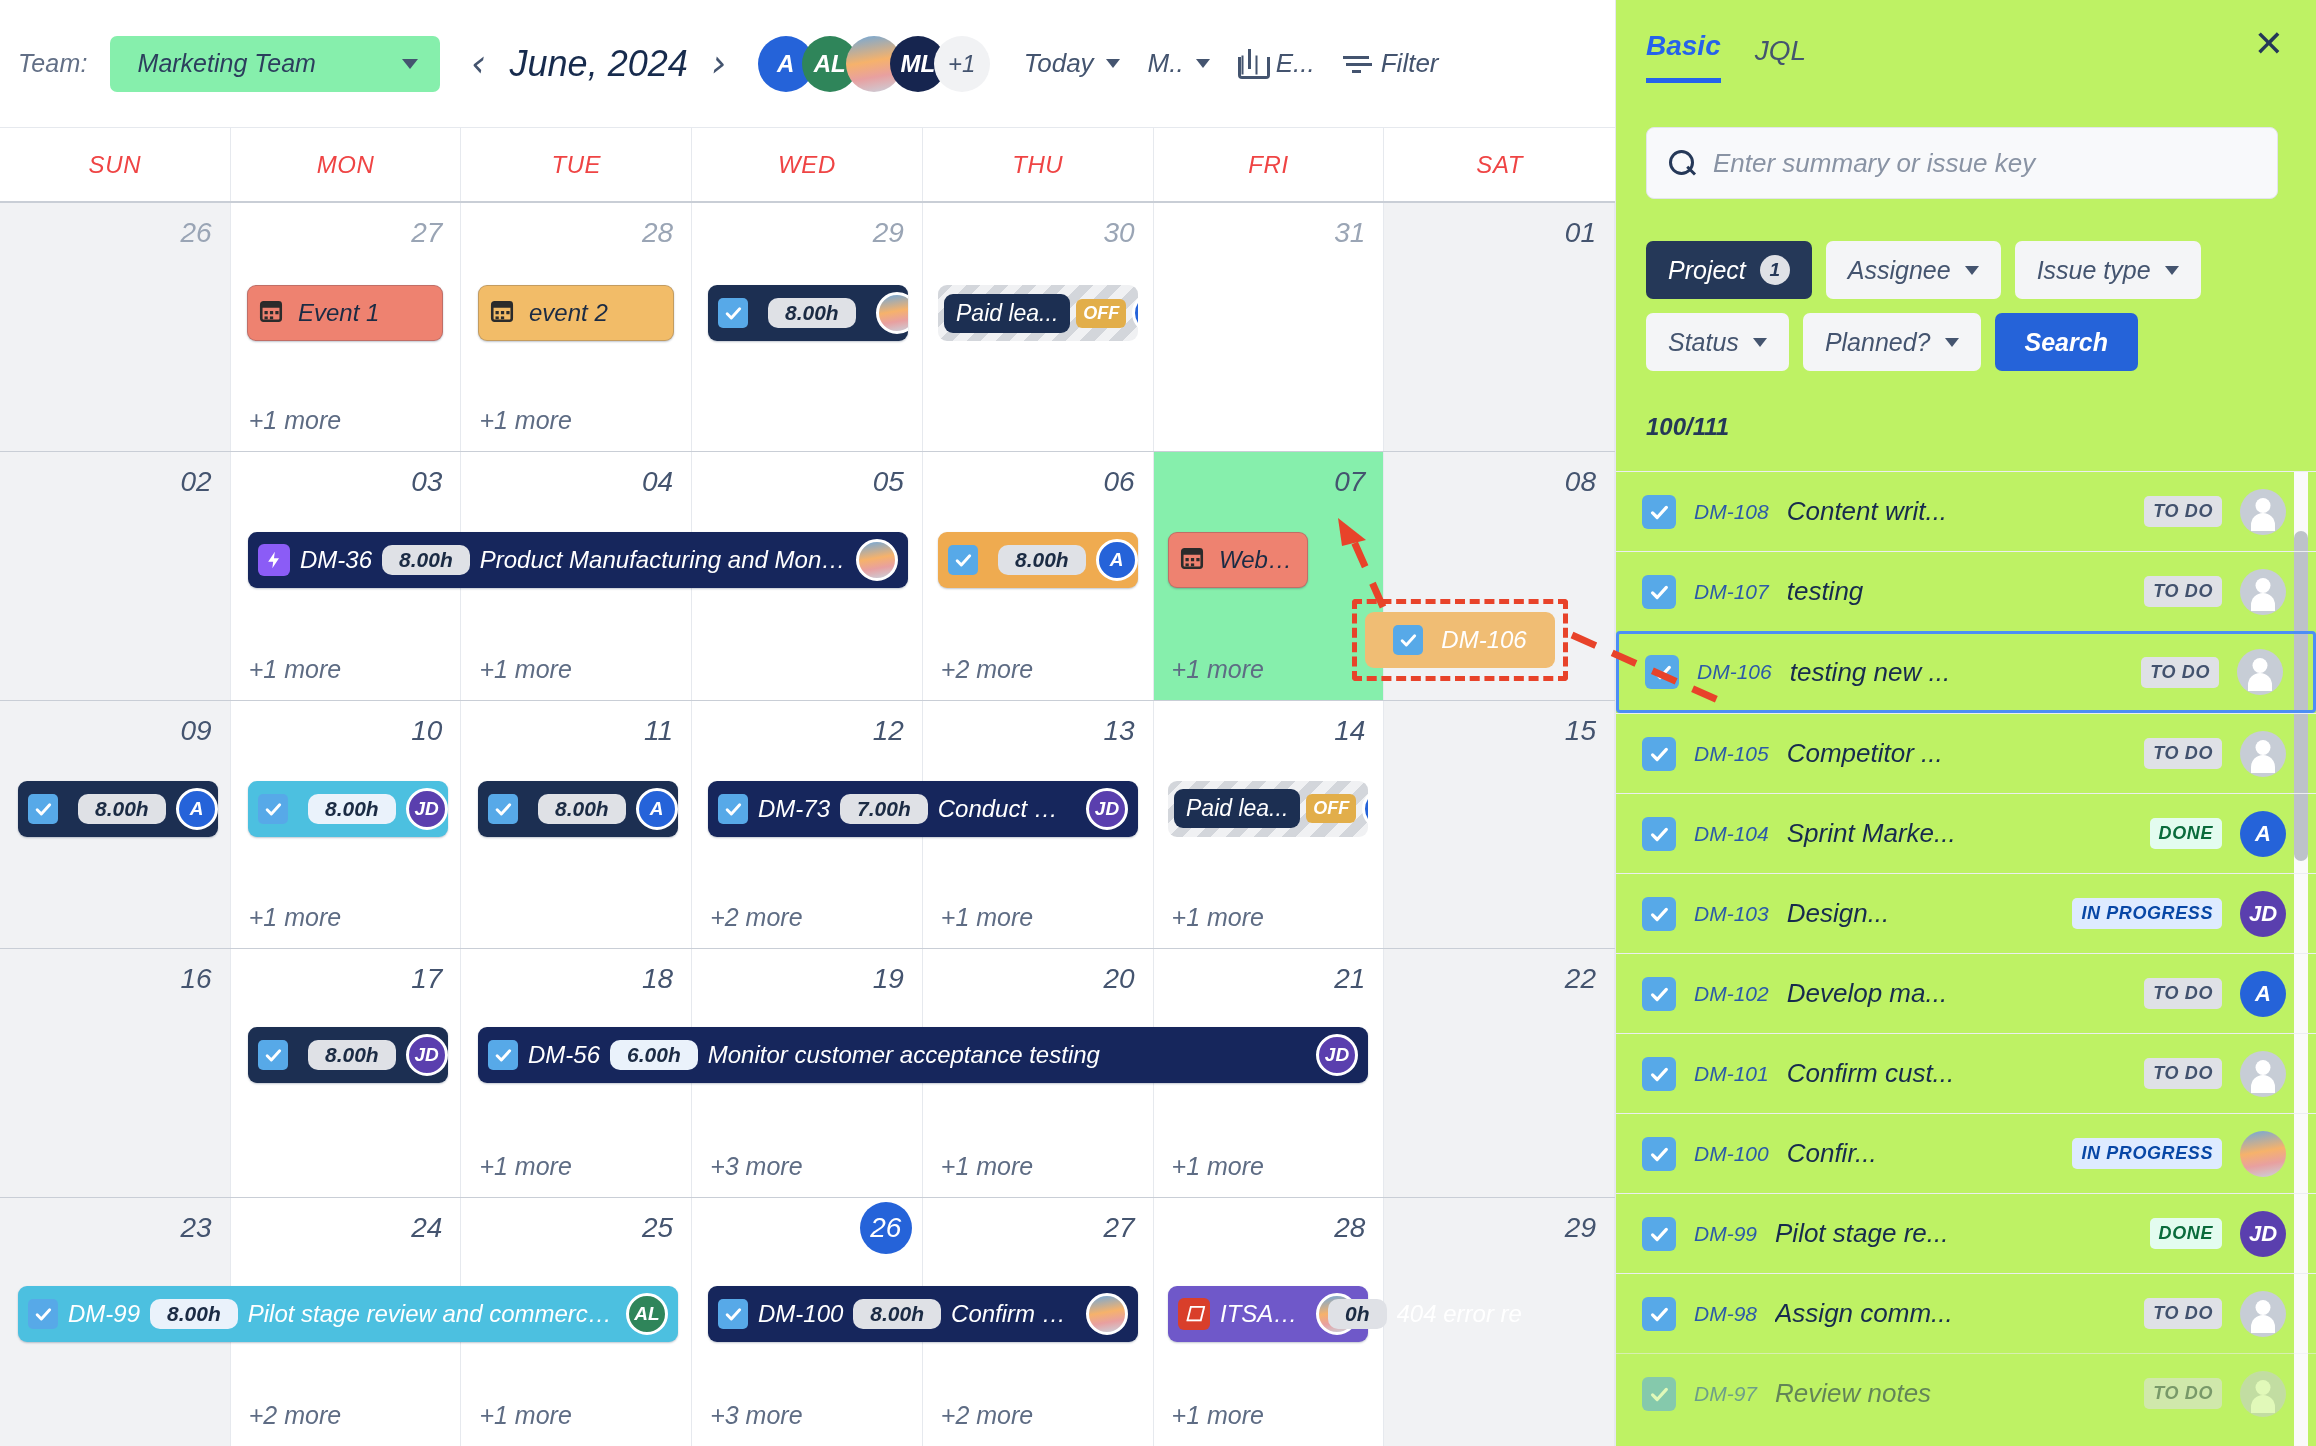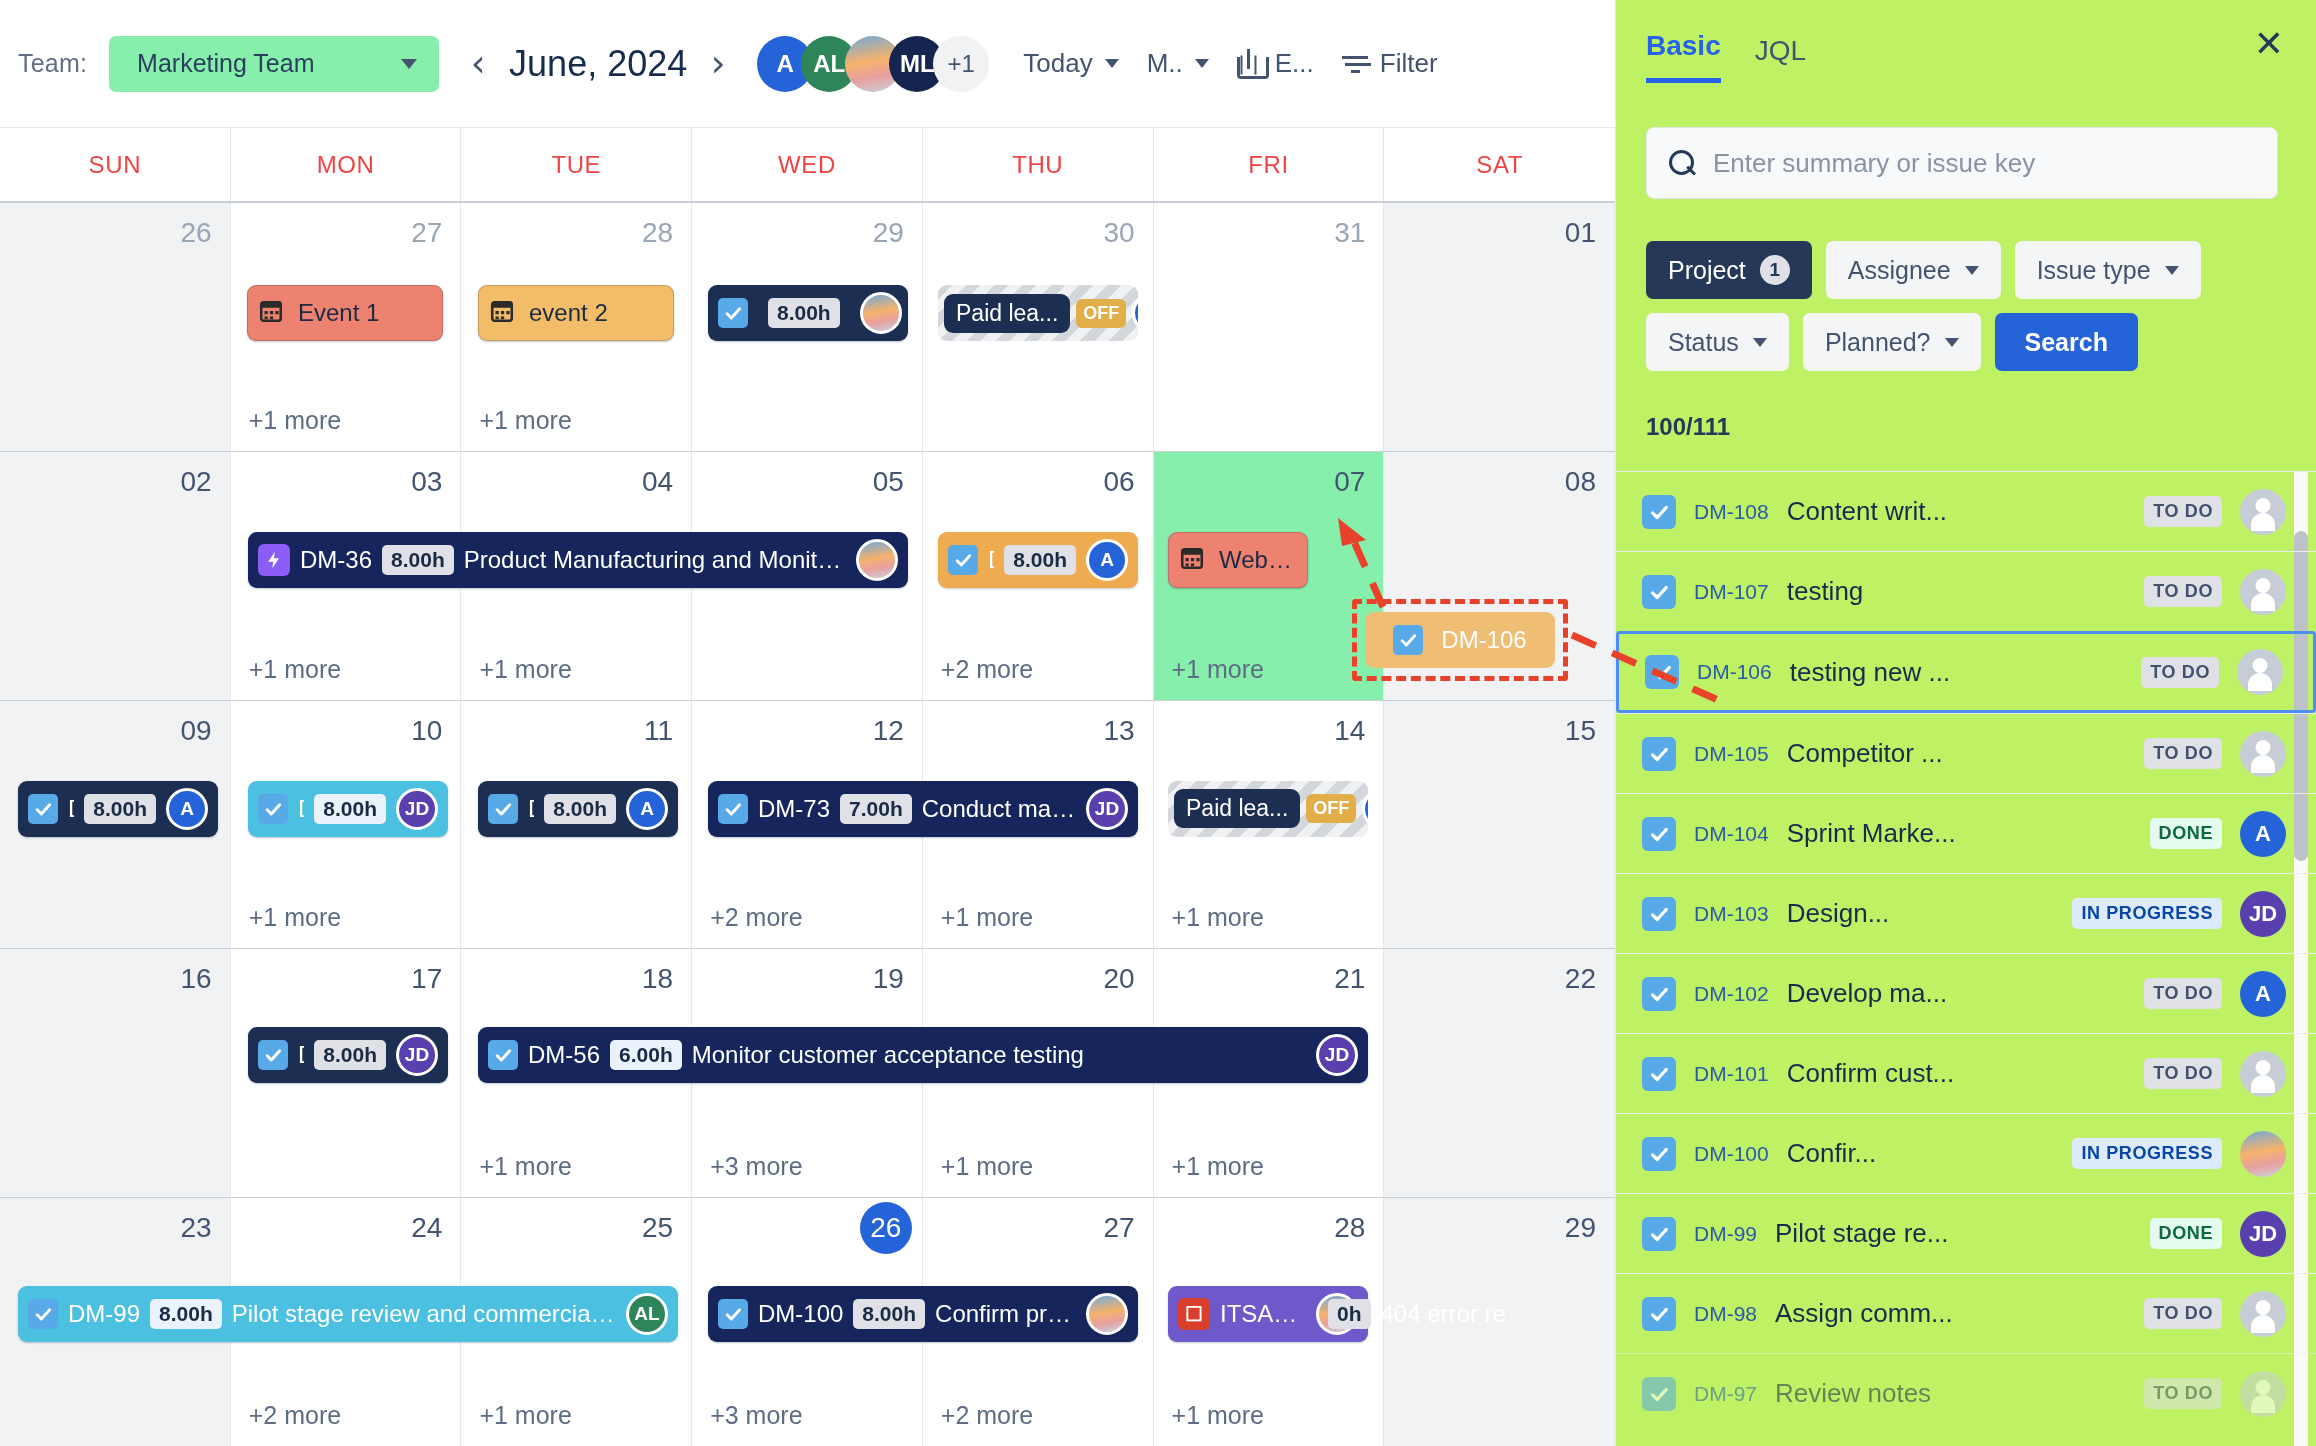--- a/index.html
+++ b/index.html
@@ -2,21 +2,21 @@
 <html><head>
 <meta charset="utf-8">
 <style>
   * { box-sizing: border-box; margin: 0; padding: 0; }
   html, body {
     width: 2316px; height: 1446px;
     background: #ffffff;
     font-family: "Liberation Sans", sans-serif;
     overflow: hidden;
   }
-  #root { position: relative; width: 2316px; height: 1446px; display: flex; }
+  #root { position: relative; width: 2316px; height: 1446px; display: flex; font-style: italic; }
 
   
   .cal-wrap { width: 1615px; height: 1446px; position: relative; background:#fff; display:flex; flex-direction:column; }
 
   .toolbar {
     height: 128px; flex: 0 0 128px;
     display: flex; align-items: center;
     padding-left: 18px; gap: 0px;
     background: #fff;
     border-bottom: 1px solid #e6e9ee;
@@ -73,21 +73,21 @@
   
   .ev-layer { position:absolute; inset:0; pointer-events:none; }
   .chip {
     position:absolute; height:56px; border-radius:9px;
     display:flex; align-items:center; gap:10px; padding:0 10px;
     font-size:24px; color:#fff; white-space:nowrap; overflow:hidden;
     pointer-events:auto; box-shadow:0 1px 2px rgba(9,30,66,.25);
   }
   .chip .cb { width:30px;height:30px;border-radius:5px;background:#57a9e8;display:flex;align-items:center;justify-content:center;flex:0 0 30px;}
   .chip .cb svg{width:20px;height:20px;}
-  .chip .hrs { background:#dfe1e6; color:#1b2b44; font-size:21px; font-weight:700; border-radius:5px; padding:3px 9px; flex:0 0 auto;}
+  .chip .hrs { background:#dfe1e6; color:#1b2b44; font-size:21px; font-weight:700; border-radius:10px; padding:3px 17px; flex:0 0 auto;}
   .chip .hrs.lt { background:#eaf2fb; }
   .chip .ttl { overflow:hidden; text-overflow:ellipsis; }
   .chip .av-sm { width:42px;height:42px;border-radius:50%; border:3px solid #fff; display:flex;align-items:center;justify-content:center;font-size:19px;font-weight:600;color:#fff;flex:0 0 42px; overflow:hidden;}
   .chip.striped { background-image: repeating-linear-gradient(135deg,#d3d6db 0 10px,#f0f1f3 10px 20px); box-shadow:none;}
   .chip.striped .pill{ background:#1c2f52;border-radius:9px;padding:6px 12px;font-size:23px;color:#fff;}
   .chip .off { background:#e2ae4a; color:#fff; font-size:18px; font-weight:700; border-radius:6px; padding:4px 7px;}
   .chip .lightning{ width:32px;height:32px;border-radius:6px;background:#8b5cf6;display:flex;align-items:center;justify-content:center;flex:0 0 32px;}
   .chip .itsq{ width:32px;height:32px;border-radius:6px;background:#d93f2b;display:flex;align-items:center;justify-content:center;flex:0 0 32px;color:#fff;font-size:20px;font-weight:700;}
   .chip .calic{ width:30px;height:30px;flex:0 0 30px; }
 

